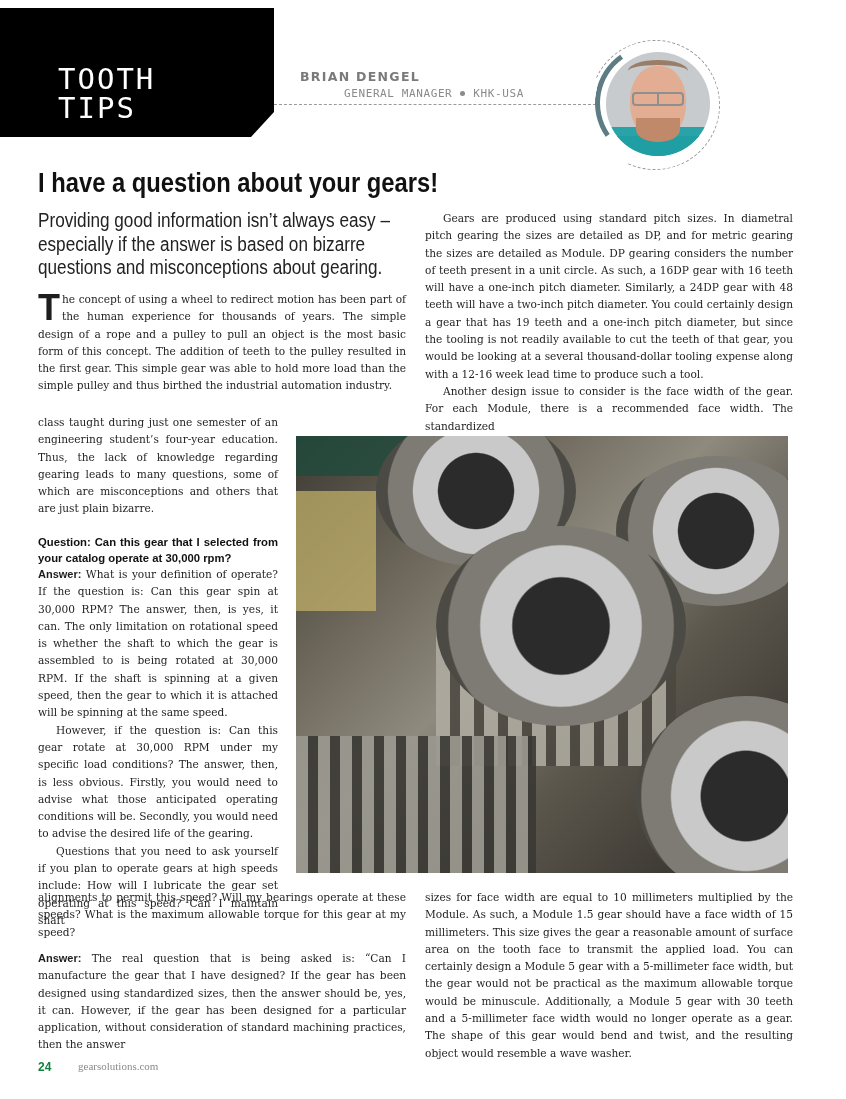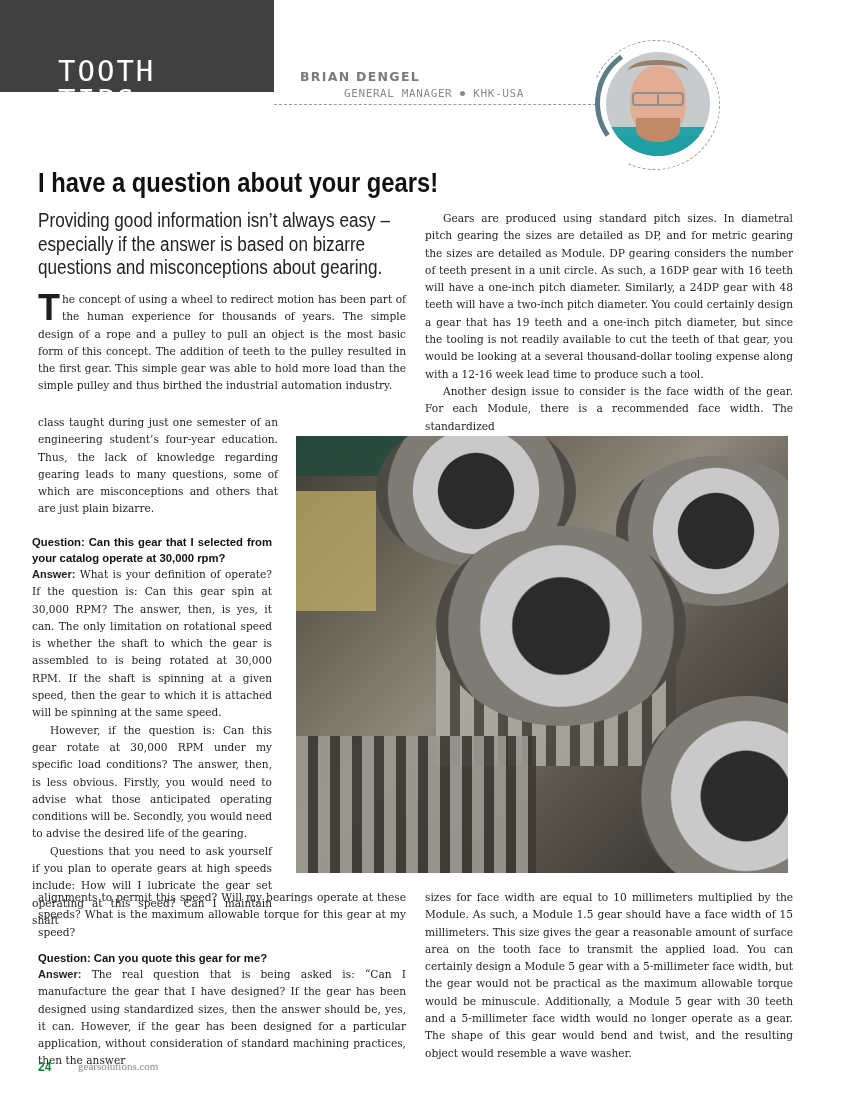--- a/index.html
+++ b/index.html
@@ -1,22 +1,22 @@
 <!DOCTYPE html>
 <html><head>
 <meta charset="utf-8">
 <style>
   * { box-sizing: border-box; margin: 0; padding: 0; }
   html, body { width: 846px; height: 1099px; background: #ffffff; overflow: hidden; }
   body { position: relative; font-family: "DejaVu Serif", serif; color: #1a1a1a; }
 
   
   .banner {
-    position: absolute; left: 0; top: 0; width: 274px; height: 92px;
-    background: #404040;
+    position: absolute; left: 0; top: 8px; width: 274px; height: 129px;
+    background: #000000;
     clip-path: polygon(0 0, 274px 0, 274px 104px, 251px 129px, 0 129px);
   }
   .banner-title {
     position: absolute; left: 58px; top: 57px;
     font-family: "DejaVu Sans Mono", monospace; font-size: 29px; line-height: 29px;
     color: #ffffff; letter-spacing: 2px;
   }
   .byline-name {
     position: absolute; left: 300px; top: 69px;
     font-family: "DejaVu Sans", sans-serif; font-weight: bold; font-size: 12.5px;
@@ -64,21 +64,21 @@
     transform: scaleX(0.88); transform-origin: left top;
   }
 
   .body-text { font-size: 10.6px; line-height: 17.3px; text-align: justify; color: #1e1e1e; }
   .indent { text-indent: 18px; }
 
   .col-left-top { position: absolute; left: 38px; top: 291px; width: 368px; }
   .col-left-narrow { position: absolute; left: 38px; top: 414px; width: 240px; }
   .dropcap { float: left; font-family: "Liberation Sans", sans-serif; font-weight: bold; font-size: 36px; line-height: 30px; margin: 2px 2px 0 0; }
 
-  .qa-block { position: absolute; left: 32px; width: 240px; }
+  .qa-block { position: absolute; left: 38px; width: 240px; }
   .q-title { font-family: "Liberation Sans", sans-serif; font-weight: bold; font-size: 11.3px; line-height: 16px; color: #111; }
   .a-label { font-family: Liberation Sans, sans-serif; font-weight: bold; font-size: 11px; }
 
   .col-left-wide { position: absolute; left: 38px; width: 368px; }
   .col-right { position: absolute; left: 425px; width: 368px; }
 
   
   .gear-photo {
     position: absolute; left: 296px; top: 436px; width: 492px; height: 437px; overflow: hidden;
     background: linear-gradient(135deg, #3d3a33 0%, #6b6659 25%, #8f8a7e 45%, #5c574d 65%, #2c2a26 100%);
@@ -136,21 +136,20 @@
 
 <div class="qa-block body-text" style="top:534px;">
   <div class="q-title">Question: Can this gear that I selected from your catalog operate at 30,000 rpm?</div>
   <p><span class="a-label">Answer:</span><span> What is your definition of operate? If the question is: Can this gear spin at 30,000 RPM? The answer, then, is yes, it can. The only limitation on rotational speed is whether the shaft to which the gear is assembled to is being rotated at 30,000 RPM. If the shaft is spinning at a given speed, then the gear to which it is attached will be spinning at the same speed.</span></p>
   <p class="indent">However, if the question is: Can this gear rotate at 30,000 RPM under my specific load conditions? The answer, then, is less obvious. Firstly, you would need to advise what those anticipated operating conditions will be. Secondly, you would need to advise the desired life of the gearing.</p>
   <p class="indent">Questions that you need to ask yourself if you plan to operate gears at high speeds include: How will I lubricate the gear set operating at this speed? Can I maintain shaft</p>
 </div>
 <div class="col-left-wide body-text" style="top:889px;">alignments to permit this speed? Will my bearings operate at these speeds? What is the maximum allowable torque for this gear at my speed?</div>
 
 <div class="col-left-wide body-text" style="top:950px;">
-  <div class="q-title">Question: Can you quote this gear for me?</div>
   <p><span class="a-label">Answer:</span><span> The real question that is being asked is: “Can I manufacture the gear that I have designed? If the gear has been designed using standardized sizes, then the answer should be, yes, it can. However, if the gear has been designed for a particular application, without consideration of standard machining practices, then the answer</span></p>
 </div>
 
 <div class="col-right body-text" style="top:210px;">
   <p class="indent">Gears are produced using standard pitch sizes. In diametral pitch gearing the sizes are detailed as DP, and for metric gearing the sizes are detailed as Module. DP gearing considers the number of teeth present in a unit circle. As such, a 16DP gear with 16 teeth will have a one-inch pitch diameter. Similarly, a 24DP gear with 48 teeth will have a two-inch pitch diameter. You could certainly design a gear that has 19 teeth and a one-inch pitch diameter, but since the tooling is not readily available to cut the teeth of that gear, you would be looking at a several thousand-dollar tooling expense along with a 12-16 week lead time to produce such a tool.</p>
   <p class="indent">Another design issue to consider is the face width of the gear. For each Module, there is a recommended face width. The standardized</p>
 </div>
 <div class="col-right body-text" style="top:889px;">sizes for face width are equal to 10 millimeters multiplied by the Module. As such, a Module 1.5 gear should have a face width of 15 millimeters. This size gives the gear a reasonable amount of surface area on the tooth face to transmit the applied load. You can certainly design a Module 5 gear with a 5-millimeter face width, but the gear would not be practical as the maximum allowable torque would be minuscule. Additionally, a Module 5 gear with 30 teeth and a 5-millimeter face width would no longer operate as a gear. The shape of this gear would bend and twist, and the resulting object would resemble a wave washer.</div>
 
 <div class="gear-photo">

